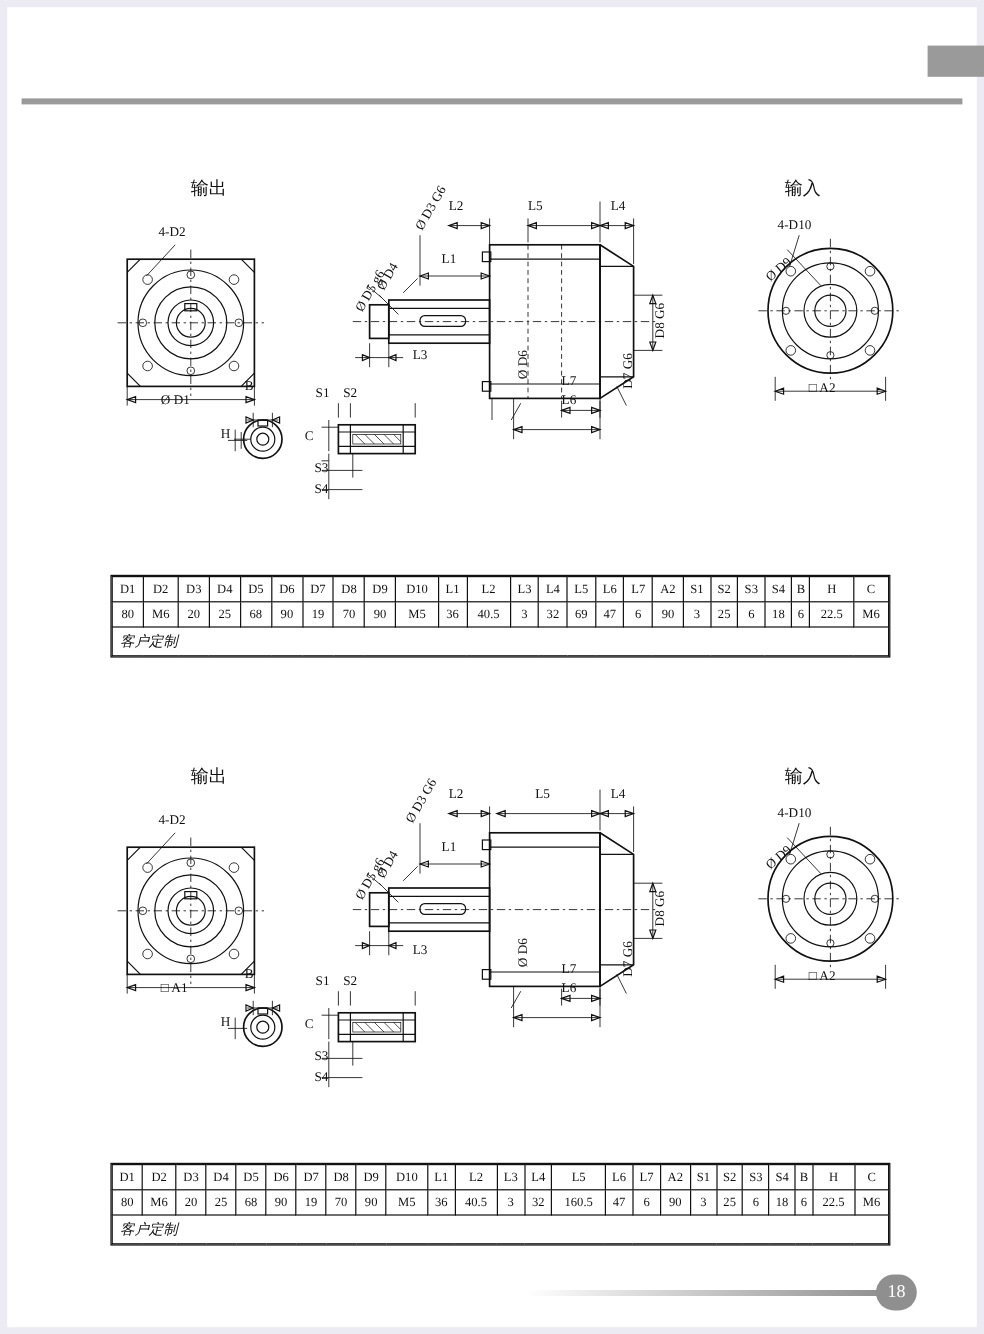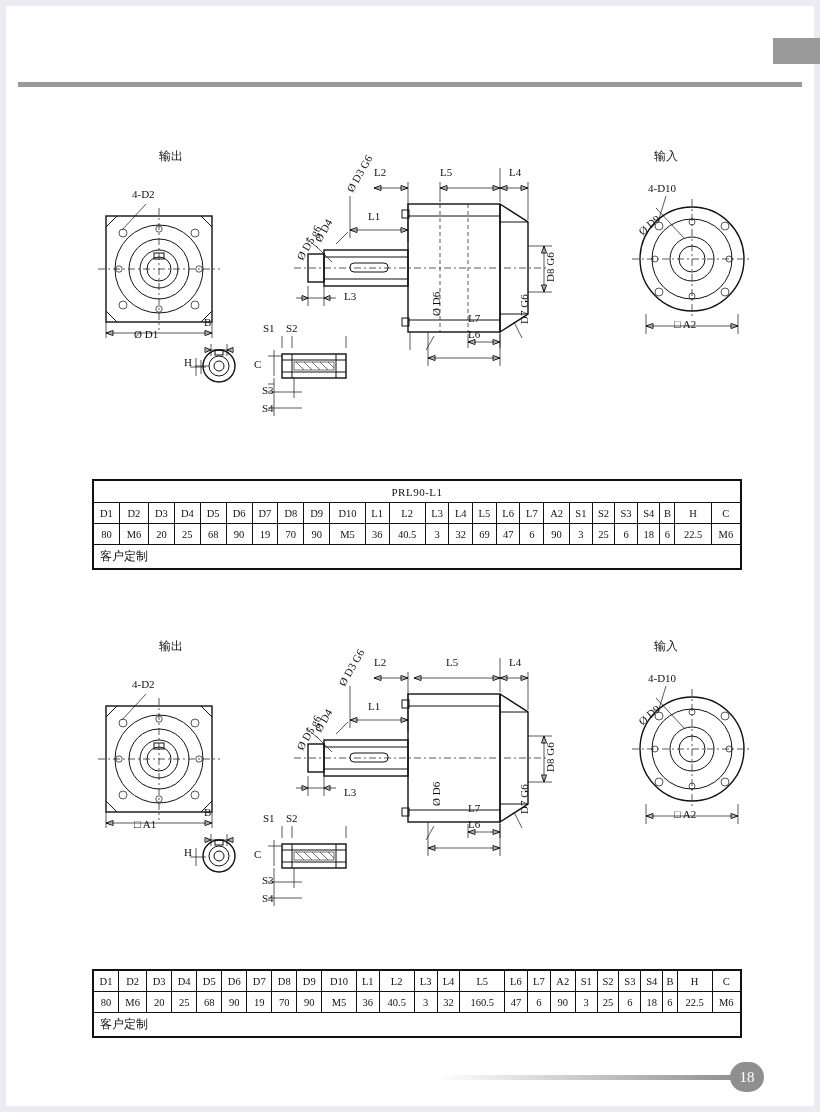--- a/index.html
+++ b/index.html
@@ -24,21 +24,21 @@
   .top-rule{
     position:absolute;left:12px;right:12px;top:76px;height:5px;
     background:#9a9a9a;
   }
   
   .drawing{position:absolute;left:0;width:820px;}
   .dw1{top:120px;height:300px;}
   .dw2{top:610px;height:300px;}
 
   .cn-label{
-    position:absolute;font-size:12px;color:#111;
+    position:absolute;font-size:15px;color:#111;
     font-family:"DejaVu Sans", sans-serif;
   }
   .lbl{
     position:absolute;font-size:11px;color:#111;white-space:nowrap;
     font-family:"Liberation Serif", serif;
   }
   .rot{transform-origin:left top;}
 
   svg{position:absolute;left:0;top:0;overflow:visible;}
   .ln{stroke:#111;stroke-width:1;fill:none;}
@@ -64,20 +64,21 @@
     padding:0;
     color:#111;
     font-weight:normal;
   }
   .spec .title{
     font-size:11px;height:21px;letter-spacing:.5px;
   }
   .spec .note{
     text-align:left;padding-left:6px;height:23px;font-size:12px;
     font-family:"DejaVu Sans", sans-serif;
+    font-style:italic;
   }
   .t1{top:473px;}
   .t2{top:963px;}
 
   
   .foot-bar{
     position:absolute;left:432px;top:1069px;width:300px;height:5px;
     background:linear-gradient(to right,#ffffff,#8f8f8f);
   }
   .pagenum{
@@ -233,23 +234,20 @@
       <path class="ln" d="M640,200 l7,-2.5 v5 z M732,200 l-7,-2.5 v5 z"></path>
     </svg>
     <div class="lbl" style="left:642px;top:56px;">4-D10</div>
     <div class="lbl rot" style="left:630px;top:102px;transform:rotate(-40deg);">Ø D9</div>
     <div class="lbl" style="left:668px;top:192px;">□ A2</div>
   </div>
 
   <div class="spec t1">
     <table>
       <tbody>
-          <tr>
-            <td class="title" colspan="25">PRL90-L1</td>
-          </tr>
       <tr>
         <th>D1</th>
         <th>D2</th>
         <th>D3</th>
         <th>D4</th>
         <th>D5</th>
         <th>D6</th>
         <th>D7</th>
         <th>D8</th>
         <th>D9</th>

